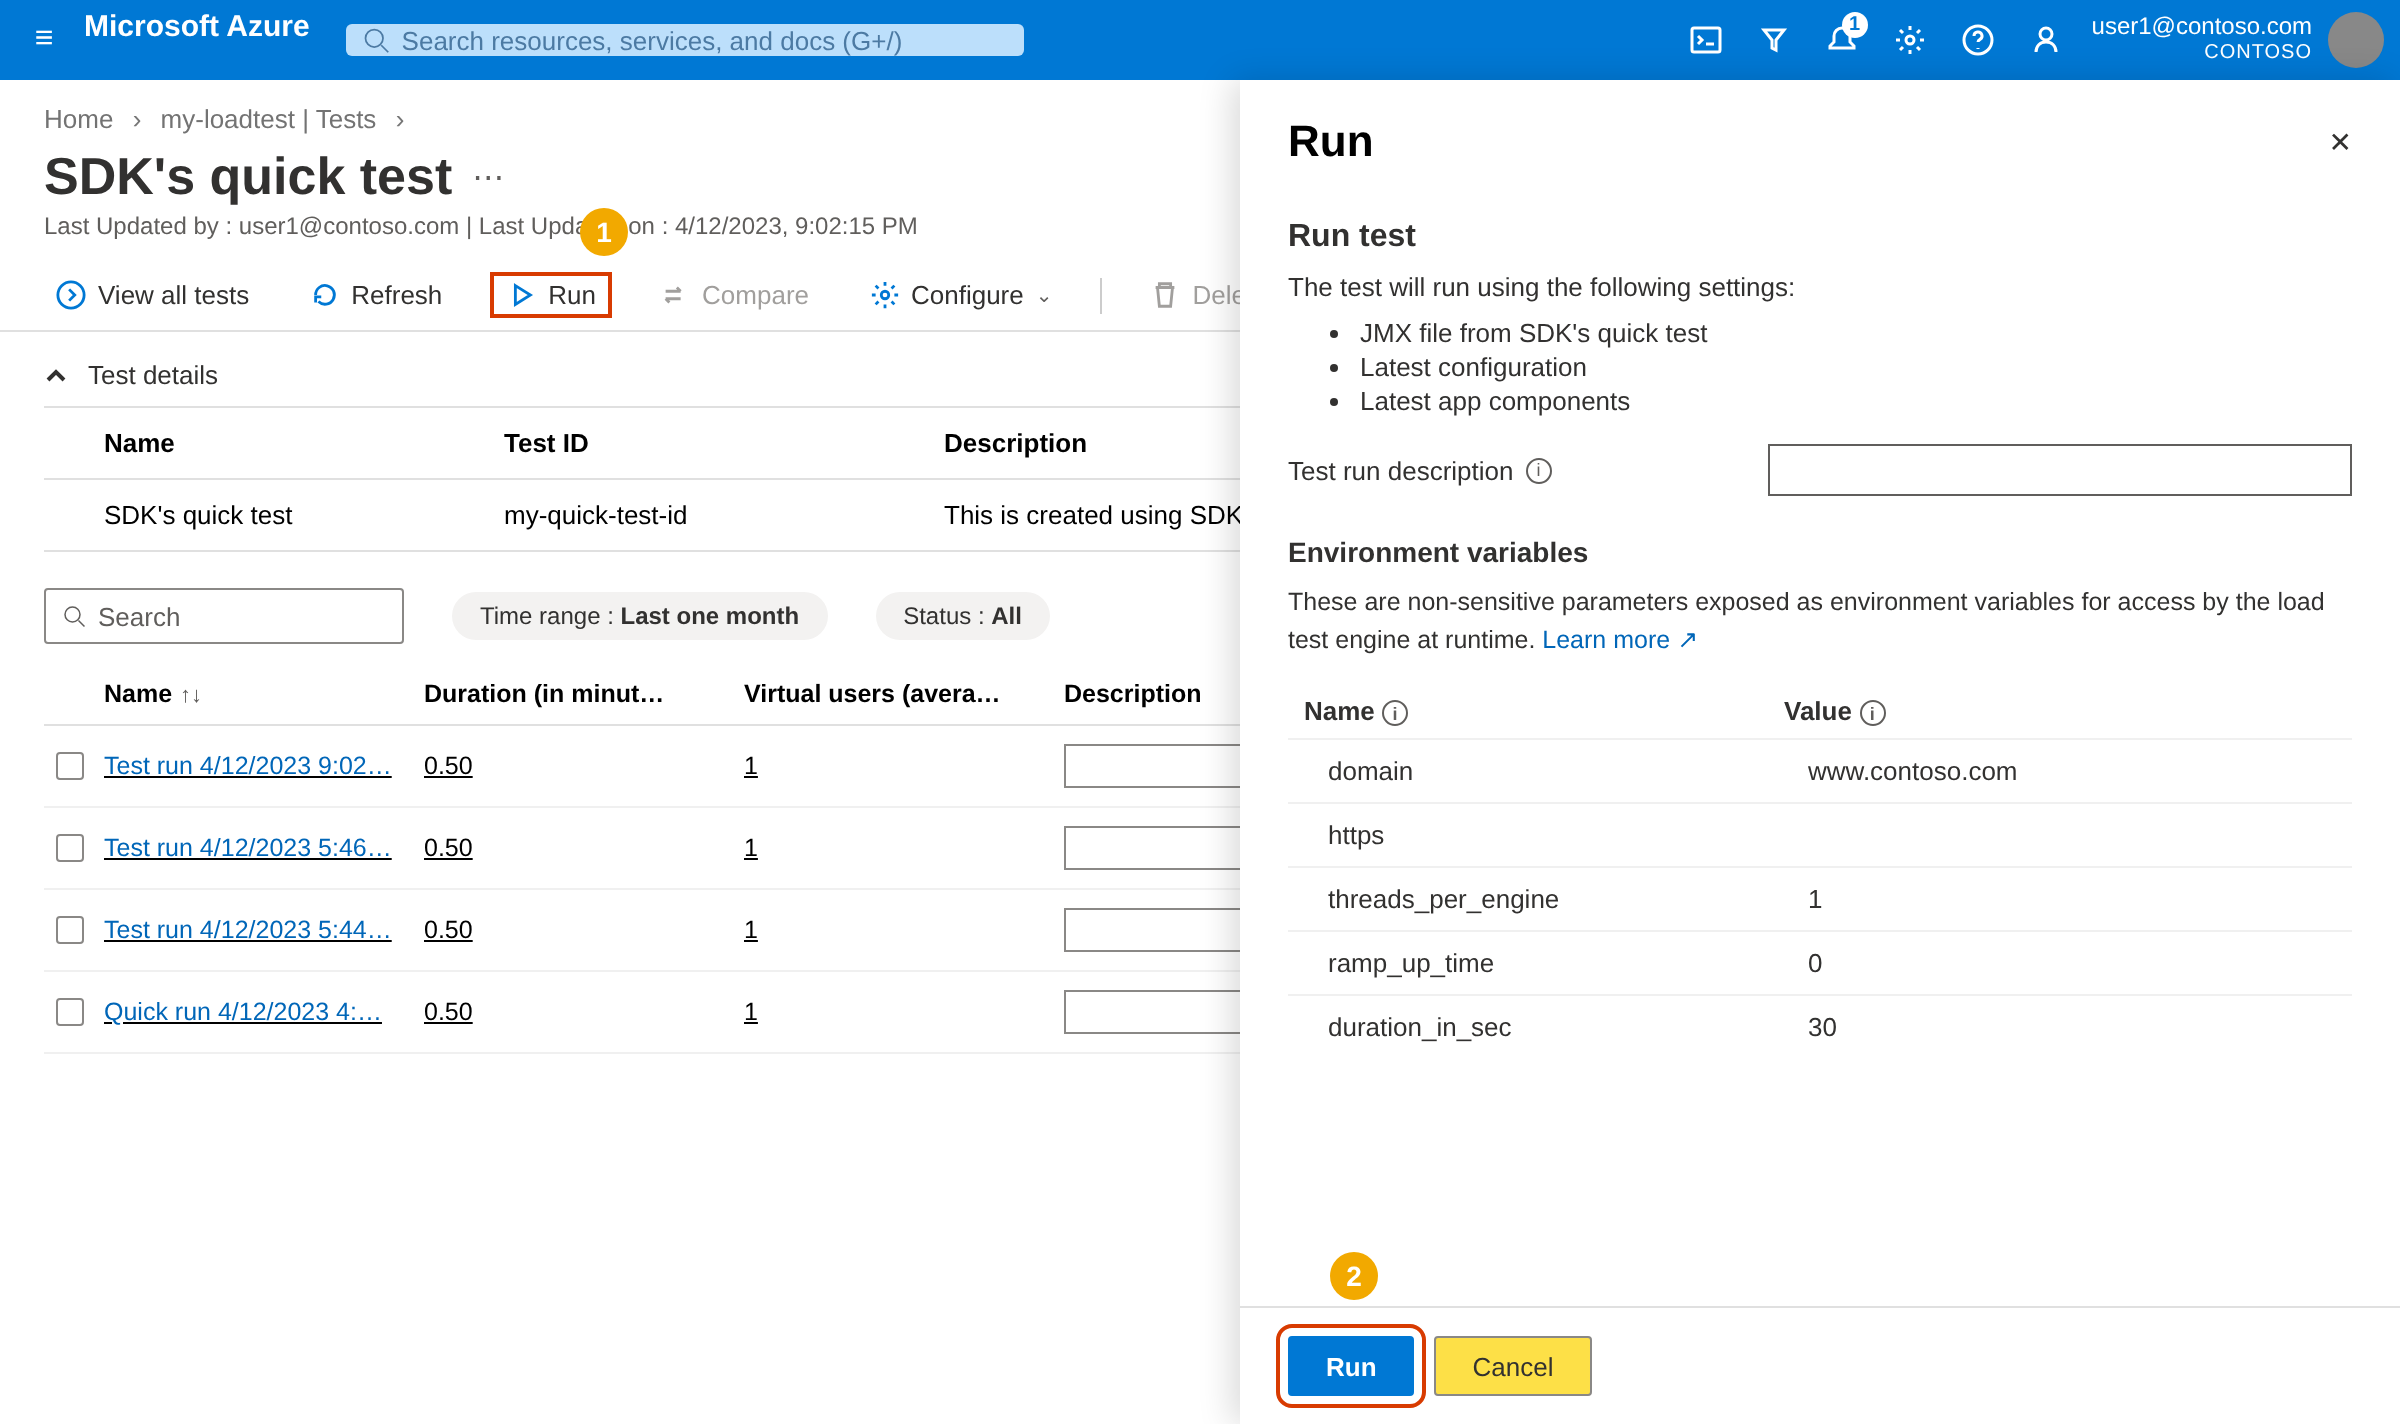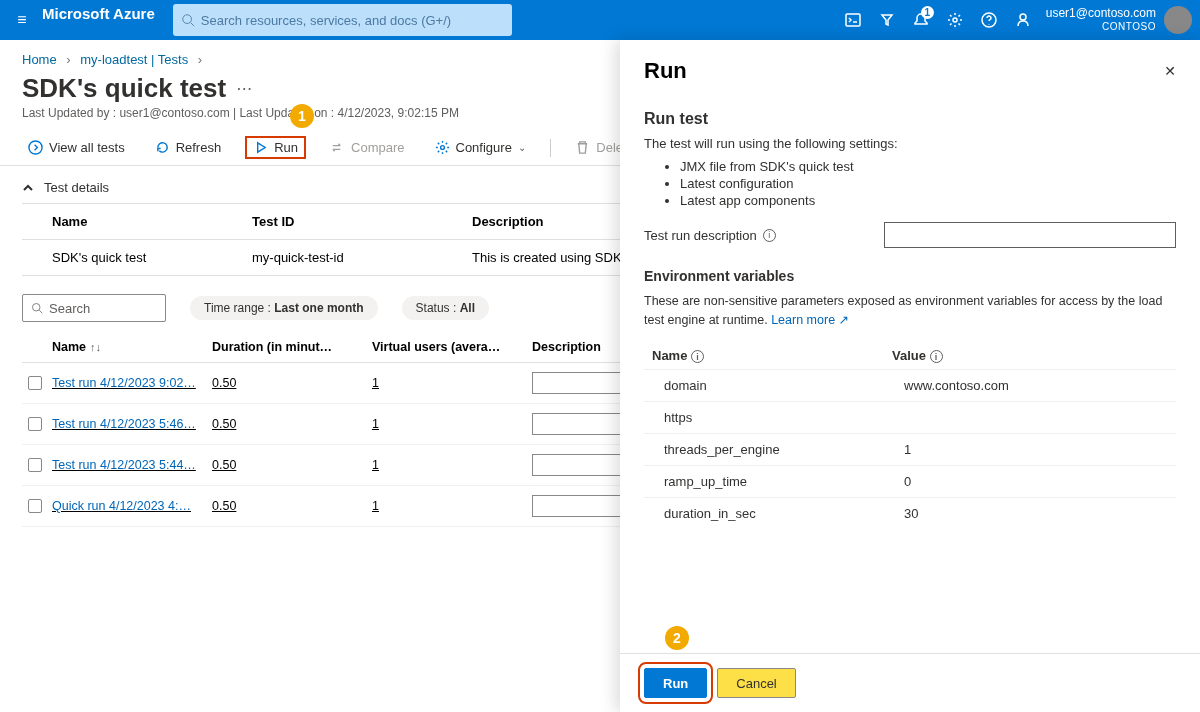--- a/index.html
+++ b/index.html
@@ -1,31 +1,31 @@
 <!DOCTYPE html>
 <html><head>
 <meta charset="utf-8">
 <style>
   * { box-sizing: border-box; margin: 0; padding: 0; font-family: "Segoe UI", Arial, sans-serif; }
   body { width: 1200px; height: 712px; overflow: hidden; background: #fff; position: relative; }
   .topbar { height: 40px; background: #0078d4; display: flex; align-items: center; color: #fff; padding: 0 8px; }
   .topbar .ham { width: 28px; text-align: center; font-size: 16px; cursor: pointer; }
   .topbar .brand { font-weight: 600; font-size: 15px; margin: 0 18px 13px 6px; white-space: nowrap; }
-  .topbar .search { flex: 1; max-width: 560px; height: 32px; background: #bcdffb; border-radius: 3px; display: flex; align-items: center; padding: 0 8px; color: #4c7aa3; font-size: 13px; }
+  .topbar .search { flex: 1; max-width: 560px; height: 16px; background: #bcdffb; border-radius: 3px; display: flex; align-items: center; padding: 0 8px; color: #4c7aa3; font-size: 13px; }
   .topbar .search svg { width: 14px; height: 14px; margin-right: 6px; }
   .topbar .spacer { flex: 1; }
   .topbar .ticon { width: 34px; height: 40px; display: flex; align-items: center; justify-content: center; cursor: pointer; position: relative; }
   .topbar .ticon svg { width: 16px; height: 16px; stroke: #fff; fill: none; stroke-width: 1.5; }
   .badge { position: absolute; top: 6px; right: 4px; background: #fff; color: #0078d4; font-size: 10px; border-radius: 50%; width: 13px; height: 13px; line-height: 13px; text-align: center; font-weight: 600; }
   .topbar .acct { font-size: 12px; text-align: right; margin: 0 8px 0 6px; line-height: 14px; }
   .topbar .acct .dir { font-size: 10px; letter-spacing: 0.5px; }
   .topbar .avatar { width: 28px; height: 28px; border-radius: 50%; background: #888; }
 
   .crumbs { padding: 12px 22px 6px; font-size: 13px; color: #323130; }
-  .crumbs a { color: #0369a1; text-decoration: none; }
+  .crumbs a { color: #737373; text-decoration: none; }
   .crumbs .sep { margin: 0 6px; color: #777; }
 
   .page-title-row { padding: 0 22px; display: flex; align-items: center; gap: 10px; }
   .page-title { font-size: 26px; font-weight: 600; color: #323130; }
   .dots { color: #605e5c; cursor: pointer; }
   .subtitle { padding: 2px 22px 10px; font-size: 12px; color: #605e5c; }
 
   .toolbar { padding: 6px 22px; display: flex; align-items: center; gap: 18px; border-bottom: 1px solid #e0e0e0; font-size: 13px; }
   .tbtn { display: flex; align-items: center; gap: 6px; color: #323130; cursor: pointer; padding: 4px 6px; }
   .tbtn svg { width: 15px; height: 15px; stroke: #0078d4; fill: none; stroke-width: 1.5; }
@@ -35,21 +35,21 @@
   .run-highlight { border: 2px solid #d83b01; padding: 2px 6px; }
 
   .section-head { padding: 14px 22px 8px; font-size: 13px; color: #323130; display: flex; align-items: center; gap: 10px; }
   .section-head svg { width: 12px; height: 12px; stroke: #323130; fill: none; stroke-width: 2; }
 
   .details-table { margin: 0 22px 18px; border-bottom: 1px solid #e0e0e0; }
   .details-table .hdr, .details-table .row { display: grid; grid-template-columns: 200px 220px 200px; padding: 10px 30px; font-size: 13px; }
   .details-table .hdr { font-weight: 600; border-bottom: 1px solid #e0e0e0; border-top: 1px solid #e0e0e0; }
 
   .filter-row { margin: 0 22px 10px; display: flex; align-items: center; gap: 24px; }
-  .filter-row .search-box { width: 144px; height: 28px; border: 1px solid #8a8886; border-radius: 2px; display: flex; align-items: center; padding: 0 8px; font-size: 13px; color: #605e5c; gap: 6px; }
+  .filter-row .search-box { width: 180px; height: 28px; border: 1px solid #8a8886; border-radius: 2px; display: flex; align-items: center; padding: 0 8px; font-size: 13px; color: #605e5c; gap: 6px; }
   .pill { background: #f3f2f1; border-radius: 14px; padding: 5px 14px; font-size: 12px; color: #323130; }
   .pill .bold { font-weight: 600; text-align: center; }
 
   .runs-table { margin: 0 22px; font-size: 12.5px; }
   .runs-table .hdr { display: grid; grid-template-columns: 30px 160px 160px 160px 140px; padding: 8px 0; font-weight: 600; border-bottom: 1px solid #e0e0e0; }
   .runs-table .row { display: grid; grid-template-columns: 30px 160px 160px 160px 140px; padding: 9px 0; border-bottom: 1px solid #f0f0f0; align-items: center; text-decoration: underline; }
   .runs-table .chk { width: 14px; height: 14px; border: 1px solid #8a8886; border-radius: 2px; margin-left: 6px; }
   .runs-table a { color: #0066b8; text-decoration: none; white-space: nowrap; overflow: hidden; text-overflow: ellipsis; }
   .runs-table .sorter { font-size: 11px; color: #605e5c; margin-left: 4px; }
   .runs-table .desc-cell { border: 1px solid #8a8886; height: 22px; width: 120px; }

